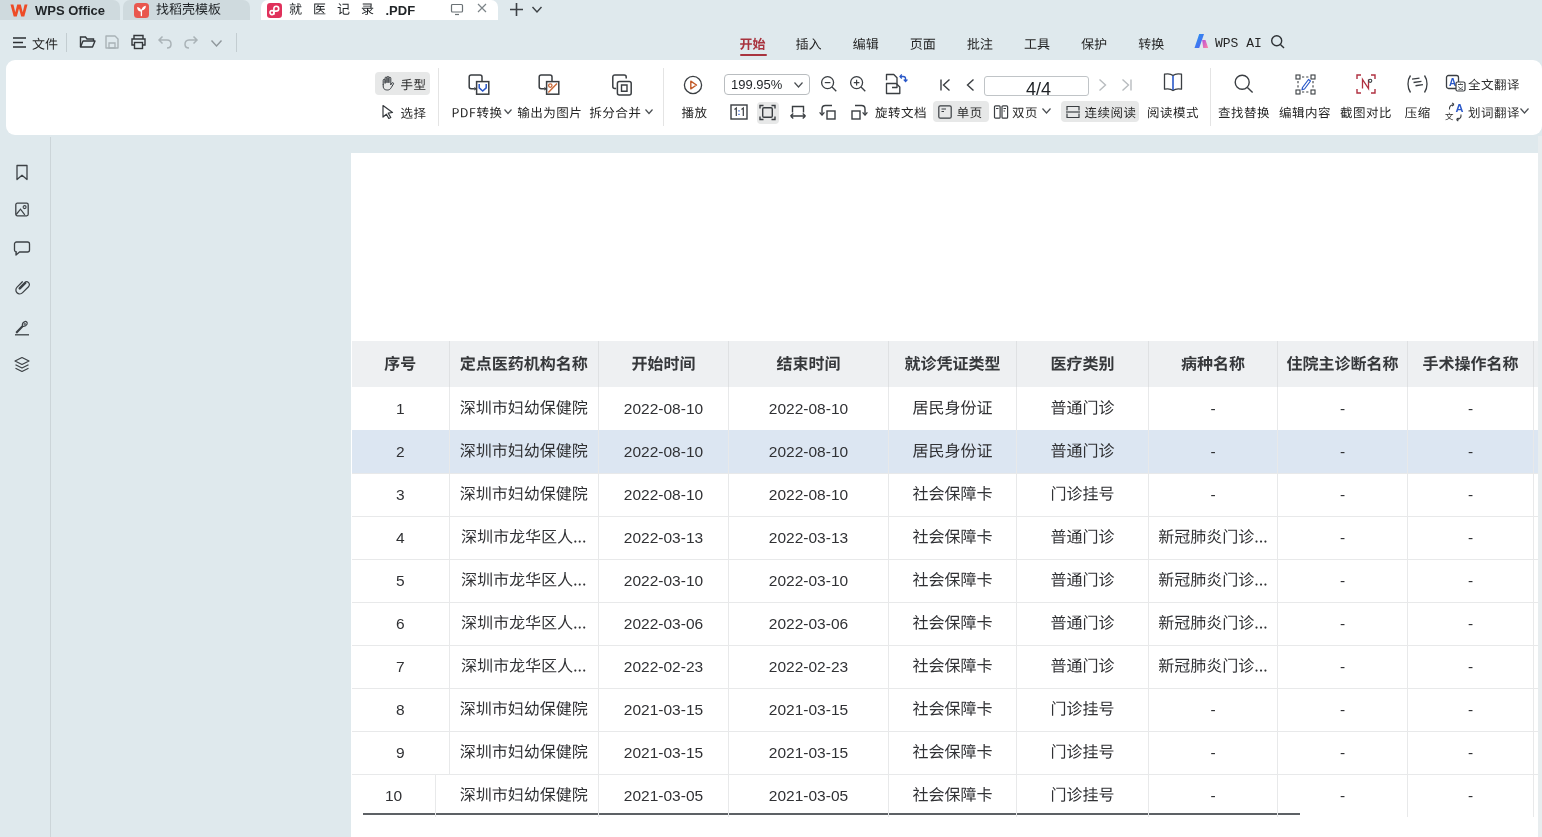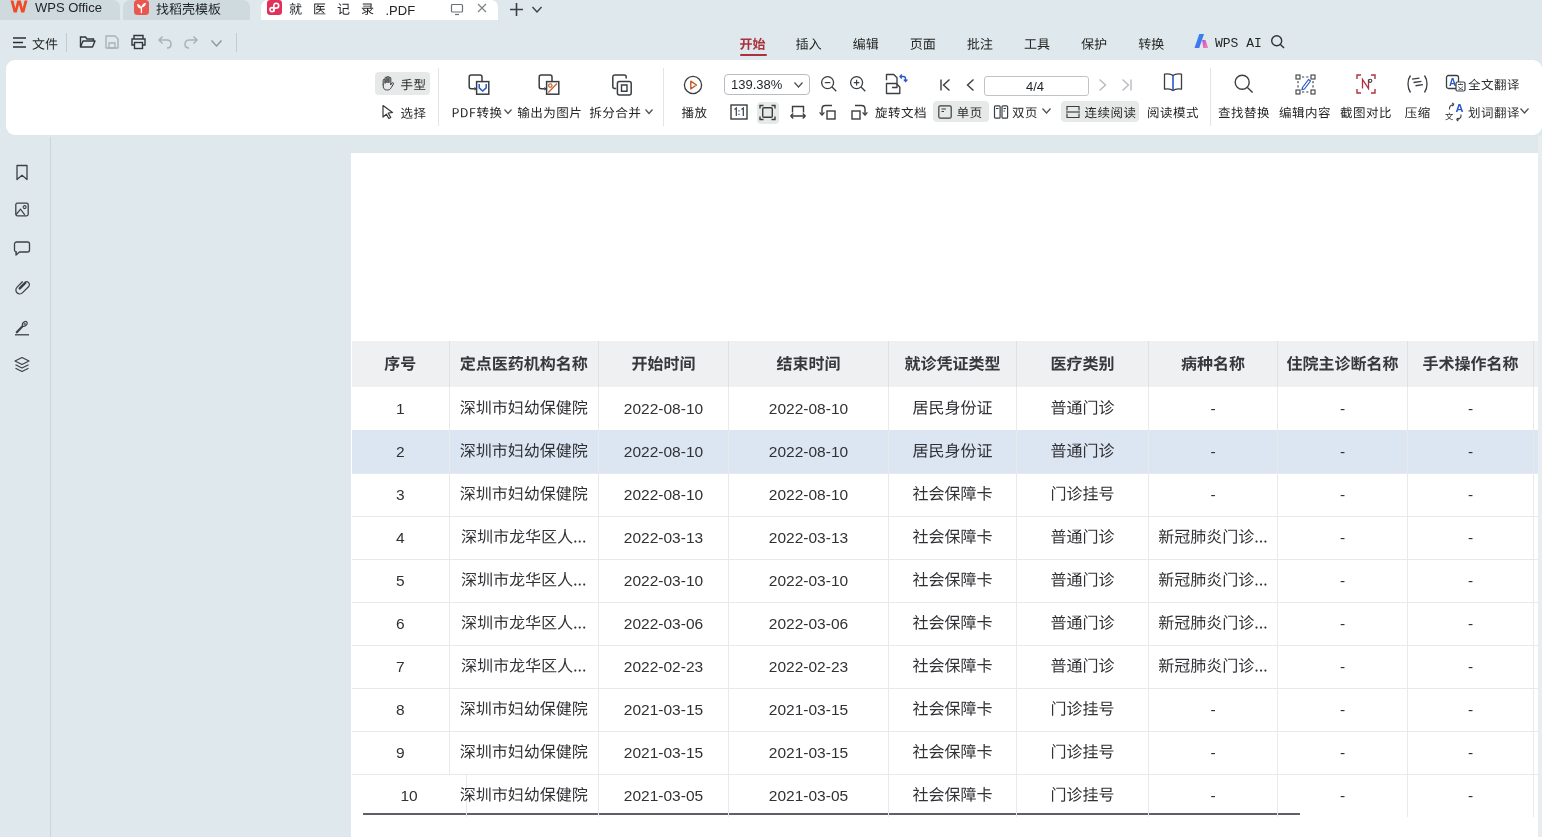--- a/index.html
+++ b/index.html
@@ -1,21 +1,21 @@
 <!DOCTYPE html>
 <html><head>
 <meta charset="utf-8">
 <style>
 * { margin:0; padding:0; box-sizing:border-box; }
 html,body { width:1542px; height:837px; overflow:hidden; }
 body { font-family:"Liberation Sans", sans-serif; background:#dfe9ed; position:relative; color:#2b2b2b; }
 .abs { position:absolute; }
 
 #tabbar { position:absolute; left:0; top:0; width:1542px; height:26px; background:#dfe9ed; }
-.tab { position:absolute; top:0; height:20px; border-radius:7px 7px 0 0; display:flex; align-items:flex-start; font-size:13px; color:#212528; }
+.tab { position:absolute; top:0; height:20px; border-radius:7px 7px 0 0; display:flex; align-items:center; font-size:13px; color:#212528;font-weight:bold; }
 #tab1 { left:0; width:120px; background:#cfdade; border-radius:0 7px 0 0; padding-left:10px; }
 #tab2 { left:123px; width:127px; background:#cfdade; padding-left:11px; }
 #tab3 { left:261px; width:237px; background:#ffffff; padding-left:6px; }
 .tabtxt { margin-left:7px; }
 
 #menurow { position:absolute; left:0; top:26px; width:1542px; height:33px; background:#dfe9ed; }
 .menuitem { position:absolute; top:10px; font-size:13px; color:#252525; }
 .vsep { position:absolute; width:1px; background:#c3cdd1; }
 
 #ribbon { position:absolute; left:0; top:60px; width:1542px; height:75px; }
@@ -185,21 +185,21 @@
       <path d="M1.5 1.5 L5 5.5 L8.5 1.5" stroke="#4a4e52" stroke-width="1.2" fill="none"></path>
     </svg>
   <div class="rsep" style="left:663px;"></div>
 
   <svg class="abs" style="left:682.5px;top:14.5px;" width="20" height="20" viewBox="0 0 20 20">
       <circle cx="10" cy="10" r="8.6" fill="none" stroke="#3a3e42" stroke-width="1.3"></circle>
       <path d="M7.8 6.2 L13.5 10 L7.8 13.8 Z" fill="none" stroke="#c35a28" stroke-width="1.4" stroke-linejoin="round"></path>
     </svg>
   <div class="rlabel" style="left:694.5px; top:45px;"></div>
   <div class="abs" style="left:724px; top:13.5px; width:86px; height:21px; border:1px solid #b9bdc0; border-radius:4px; background:#fff;"></div>
-  <div class="abs" style="left:731px; top:17px; font-size:13px; color:#1e2226;">139.38%</div>
+  <div class="abs" style="left:731px; top:17px; font-size:13px; color:#1e2226;">199.95%</div>
   <svg class="abs" style="left:793px;top:21px;" width="11" height="8" viewBox="0 0 11 8">
       <path d="M1.5 1.5 L5.5 6 L9.5 1.5" stroke="#4a4e52" stroke-width="1.2" fill="none"></path>
     </svg>
   <svg class="abs" style="left:819.5px;top:15px;" width="18" height="18" viewBox="0 0 18 18">
       <circle cx="7.6" cy="7.6" r="6" fill="none" stroke="#3a3e42" stroke-width="1.3"></circle>
       <path d="M12 12 L16.3 16.3" stroke="#3a3e42" stroke-width="1.3"></path>
       <path d="M4.8 7.6 H10.4" stroke="#3a3e42" stroke-width="1.2"></path>
     </svg>
   <svg class="abs" style="left:848.5px;top:15px;" width="18" height="18" viewBox="0 0 18 18">
       <circle cx="7.6" cy="7.6" r="6" fill="none" stroke="#3a3e42" stroke-width="1.3"></circle>
@@ -241,21 +241,21 @@
       <path d="M13.6 10.3 L16 13.2 L18.4 10.3" fill="none" stroke="#3a3e42" stroke-width="1.3" stroke-linejoin="round"></path>
     </svg>
 
   <svg class="abs" style="left:938px;top:18px;" width="14" height="14" viewBox="0 0 14 14">
       <path d="M3 1.5 V12.5 M11.5 1.5 L5.5 7 L11.5 12.5" fill="none" stroke="#3a3e42" stroke-width="1.4"></path>
     </svg>
   <svg class="abs" style="left:963.7px;top:18px;" width="12" height="14" viewBox="0 0 12 14">
       <path d="M9.5 1.5 L3.5 7 L9.5 12.5" fill="none" stroke="#3a3e42" stroke-width="1.4"></path>
     </svg>
   <div class="abs" style="left:983.5px; top:16px; width:105px; height:20px; border:1px solid #c0c4c7; border-radius:3px; background:#fff;"></div>
-  <div class="abs" style="left:1026px; top:18.5px; font-size:13px; color:#1e2226;">4/4</div>
+  <div class="abs" style="left:1026px; top:18.5px; font-size:18px; color:#1e2226;">4/4</div>
   <svg class="abs" style="left:1096.6px;top:18px;" width="12" height="14" viewBox="0 0 12 14">
       <path d="M2.5 1.5 L8.5 7 L2.5 12.5" fill="none" stroke="#b8bcbf" stroke-width="1.4"></path>
     </svg>
   <svg class="abs" style="left:1120px;top:18px;" width="14" height="14" viewBox="0 0 14 14">
       <path d="M2.5 1.5 L8.5 7 L2.5 12.5 M11 1.5 V12.5" fill="none" stroke="#b8bcbf" stroke-width="1.4"></path>
     </svg>
   <svg class="abs" style="left:1161px;top:12px;" width="24" height="22" viewBox="0 0 24 22">
       <path d="M12 3.5 C10 1.8 7 1.5 3.5 2.2 V17.2 C7 16.5 10 16.9 12 18.5 C14 16.9 17 16.5 20.5 17.2 V2.2 C17 1.5 14 1.8 12 3.5 Z" fill="none" stroke="#3a3e42" stroke-width="1.3" stroke-linejoin="round"></path>
       <path d="M12 3.8 V18" stroke="#2a58c8" stroke-width="1.6"></path>
     </svg>
@@ -481,21 +481,21 @@
   <div class="cell" style="left:377px; width:160px;">2021-03-15</div>
   <div class="cell" style="left:537px; width:128px;"></div>
   <div class="cell" style="left:665px; width:132px;"></div>
   <div class="cell" style="left:797px; width:129px;">-</div>
   <div class="cell" style="left:926px; width:130px;">-</div>
   <div class="cell" style="left:1056px; width:126px;">-</div>
   <div class="cell" style="left:1182px; width:3px; border-right:none;"></div>
 </div>
 <div class="rowline" style="top:621px;"></div>
 <div class="row" style="top:621px;">
-  <div class="cell" style="left:0px; width:115px;">10</div>
+  <div class="cell" style="left:0px; width:84px;">10</div>
   <div class="cell" style="left:97.5px; width:149.5px;"></div>
   <div class="cell" style="left:247px; width:130px;">2021-03-05</div>
   <div class="cell" style="left:377px; width:160px;">2021-03-05</div>
   <div class="cell" style="left:537px; width:128px;"></div>
   <div class="cell" style="left:665px; width:132px;"></div>
   <div class="cell" style="left:797px; width:129px;">-</div>
   <div class="cell" style="left:926px; width:130px;">-</div>
   <div class="cell" style="left:1056px; width:126px;">-</div>
   <div class="cell" style="left:1182px; width:3px; border-right:none;"></div>
 </div>

